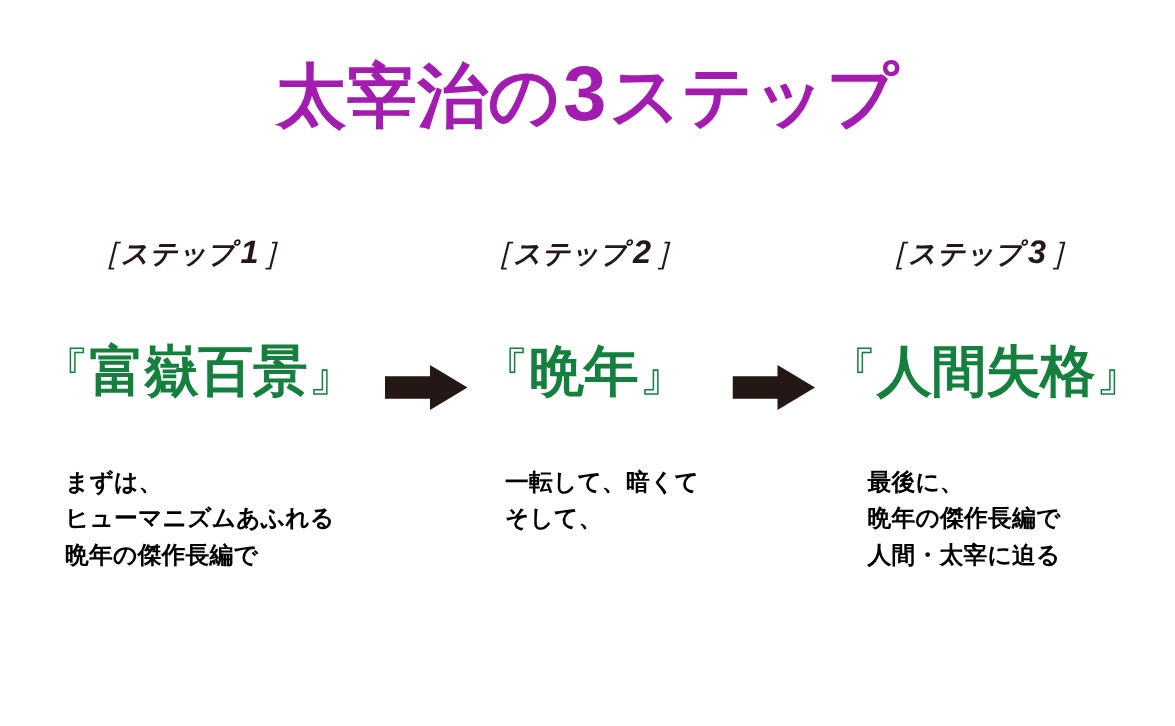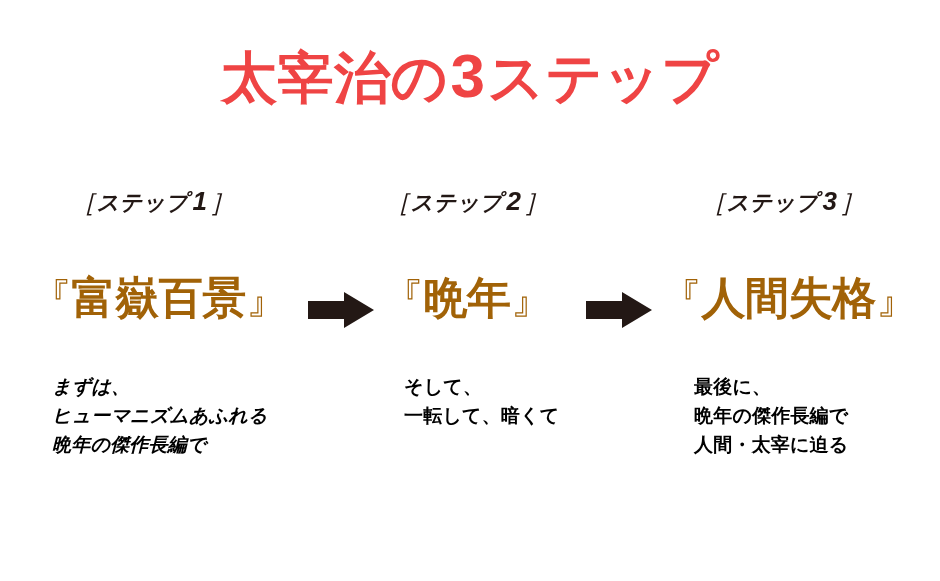--- a/index.html
+++ b/index.html
@@ -26,21 +26,21 @@
   .title {
     position: absolute;
     top: 44px;
     left: 0;
     width: 940px;
     text-align: center;
     font-size: 56px;
     line-height: 64px;
     font-weight: 700;
     letter-spacing: 0.01em;
-    color: #ef4444;
+    color: #a21caf;
     white-space: nowrap;
   }
   .title .big-num {
     font-size: 62px;
     font-weight: 800;
     padding: 0 2px;
   }
 
   
   .columns {
@@ -84,41 +84,41 @@
   }
 
   .book-title {
     position: absolute;
     top: 84px;
     width: 246px;
     text-align: center;
     font-size: 44px;
     line-height: 56px;
     font-weight: 800;
-    color: #a16207;
+    color: #15803d;
     white-space: nowrap;
     letter-spacing: -0.01em;
   }
   .book-title .qt {
     font-weight: 400;
     font-size: 42px;
   }
 
   .desc {
     position: absolute;
     top: 186px;
     width: 260px;
     font-size: 19px;
     line-height: 29px;
     font-weight: 700;
     color: #000000;
     letter-spacing: 0.01em;
     white-space: nowrap;
   }
-  .col-1 .desc { left: 22px; font-style: italic; }
+  .col-1 .desc { left: 22px; }
   .col-2 .desc { left: 60px; }
   .col-3 .desc { left: 34px; }
 
   
   .arrow {
     position: absolute;
     top: 292px;
     width: 66px;
     height: 36px;
   }
@@ -152,22 +152,22 @@
     </div>
 
     <div class="col col-2">
       <div class="step-label">
         <span class="brk">［</span><span>ステップ</span><span class="step-num">2</span><span class="brk">］</span>
       </div>
       <div class="book-title">
         <span class="qt">『</span><span>晩年</span><span class="qt">』</span>
       </div>
       <div class="desc">
+        <div>一転して、暗くて</div>
         <div>そして、</div>
-        <div>一転して、暗くて</div>
       </div>
     </div>
 
     <div class="col col-3">
       <div class="step-label">
         <span class="brk">［</span><span>ステップ</span><span class="step-num">3</span><span class="brk">］</span>
       </div>
       <div class="book-title">
         <span class="qt">『</span><span>人間失格</span><span class="qt">』</span>
       </div>

